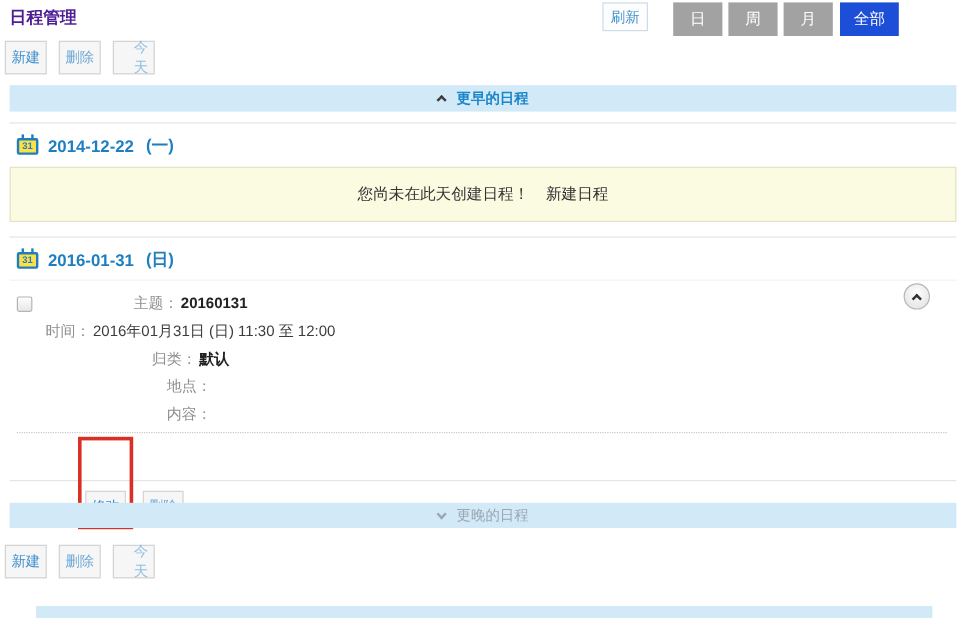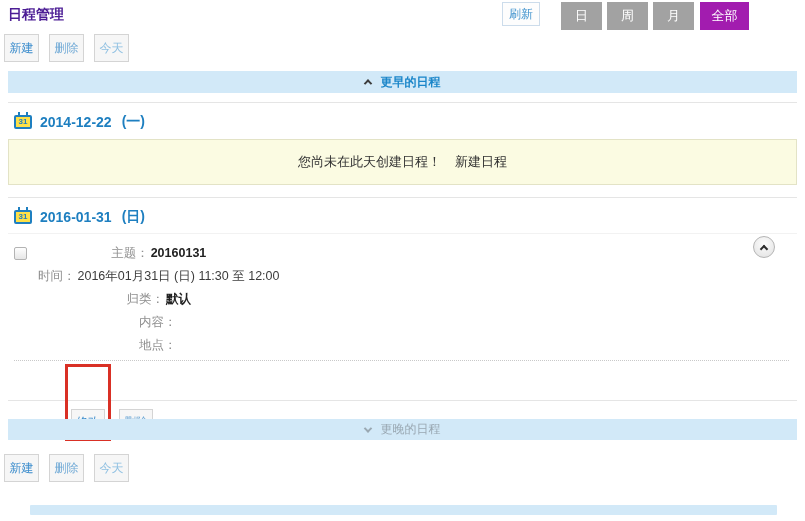--- a/index.html
+++ b/index.html
@@ -9,30 +9,30 @@
 
   .page-title { position:absolute; left:8px; top:6px; font-size:14px; font-weight:bold; color:#4c1d95; }
 
   
   .view-controls { position:absolute; left:502px; top:2px; display:flex; }
   .btn { border:1px solid #d4d4d4; background:#f6f6f6; font-size:12px; cursor:pointer;
          font-family:inherit; display:inline-flex; align-items:center; justify-content:center; }
   .btn-refresh { width:38px; height:24px; margin-right:21px; border:1px solid #ccdceb; background:#fdfdfd; color:#4193ce; }
   .btn-view { width:41px; height:28px; margin-right:5px; border:none; background:#a2a2a2; color:#fff; font-size:13px; }
   .btn-view.last { margin-right:6px; }
-  .btn-view-all { width:49px; height:28px; border:none; background:#a21caf; color:#fff; font-size:13px; }
+  .btn-view-all { width:49px; height:28px; border:none; background:#1d4ed8; color:#fff; font-size:13px; }
 
   
   .toolbar { position:absolute; left:4px; display:flex; gap:10px; }
   .toolbar.top { top:34px; }
   .toolbar.bottom { top:454px; }
   .tb-btn { width:35px; height:28px; }
   .c-strong { color:#3e8ecd; }
   .c-mid { color:#6fa9d6; }
-  .c-light { color:#8fc0e2; }
+  .c-light { color:#8fc0e2;padding-left:12px; }
 
   
   .collapse-bar { position:absolute; left:8px; right:8px; display:flex; align-items:center;
                   justify-content:center; background:#d2e9f8; font-size:12px; cursor:pointer; }
   .collapse-bar.earlier { top:71px; height:22px; color:#1b86c9; font-weight:bold; }
   .collapse-bar.later { top:419px; height:21px; color:#99a7b1; }
   .chev { display:inline-block; width:6px; height:6px; margin-right:10px; }
   .chev.up { border-top:2px solid #3c3c3c; border-left:2px solid #3c3c3c; transform:rotate(45deg) translate(1px,1px); }
   .chev.down { border-bottom:2px solid #9aa8b2; border-right:2px solid #9aa8b2; transform:rotate(45deg) translate(-1px,-1px); }
 
@@ -135,24 +135,24 @@
       <div class="frow">
         <span class="flabel">主题：</span><span class="fvalue bold">20160131</span>
       </div>
       <div class="frow">
         <span class="flabel">时间：</span><span class="fvalue">2016年01月31日 (日) 11:30 至 12:00</span>
       </div>
       <div class="frow">
         <span class="flabel">归类：</span><span class="fvalue bold">默认</span>
       </div>
       <div class="frow">
-        <span class="flabel">内容：</span><span class="fvalue"></span>
+        <span class="flabel">地点：</span><span class="fvalue"></span>
       </div>
       <div class="frow">
-        <span class="flabel">地点：</span><span class="fvalue"></span>
+        <span class="flabel">内容：</span><span class="fvalue"></span>
       </div>
     </div>
 
     <div class="collapse-btn">
       <span class="chev-s"></span>
     </div>
 
     <div class="dotted"></div>
 
     <div class="actions">

